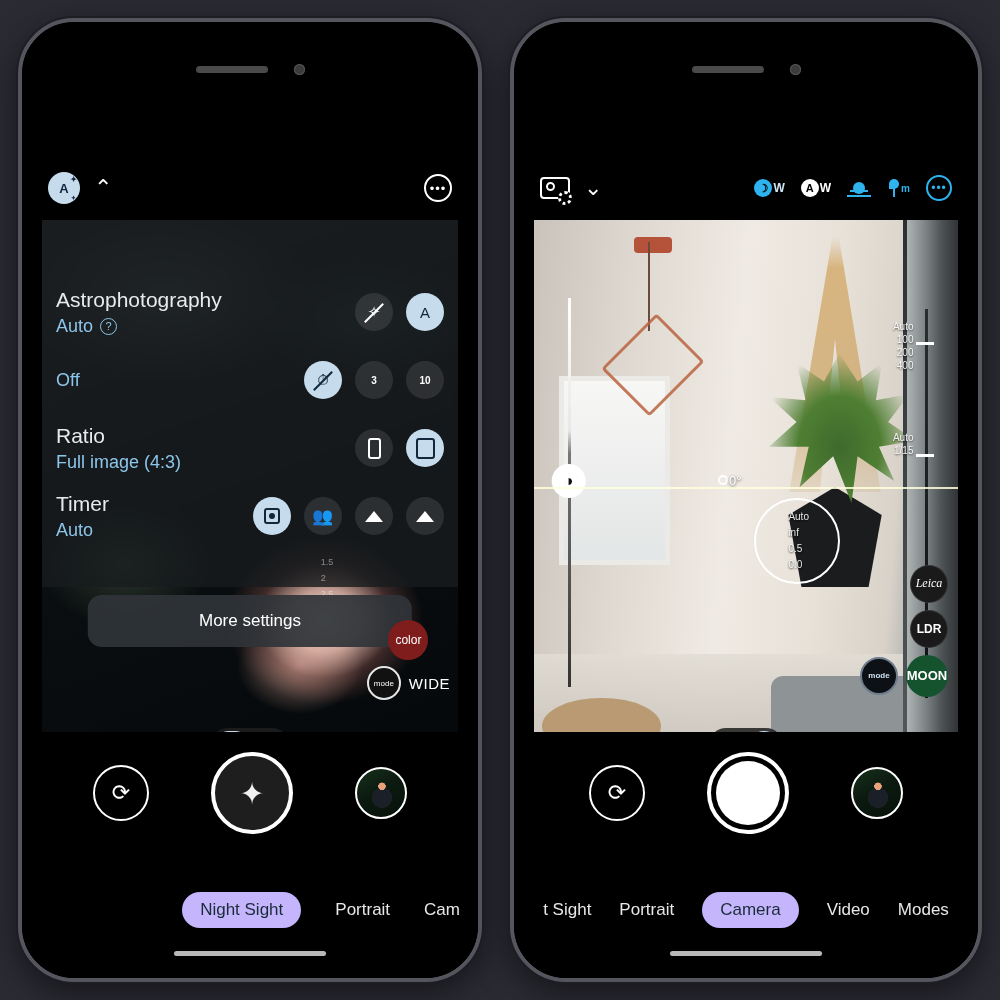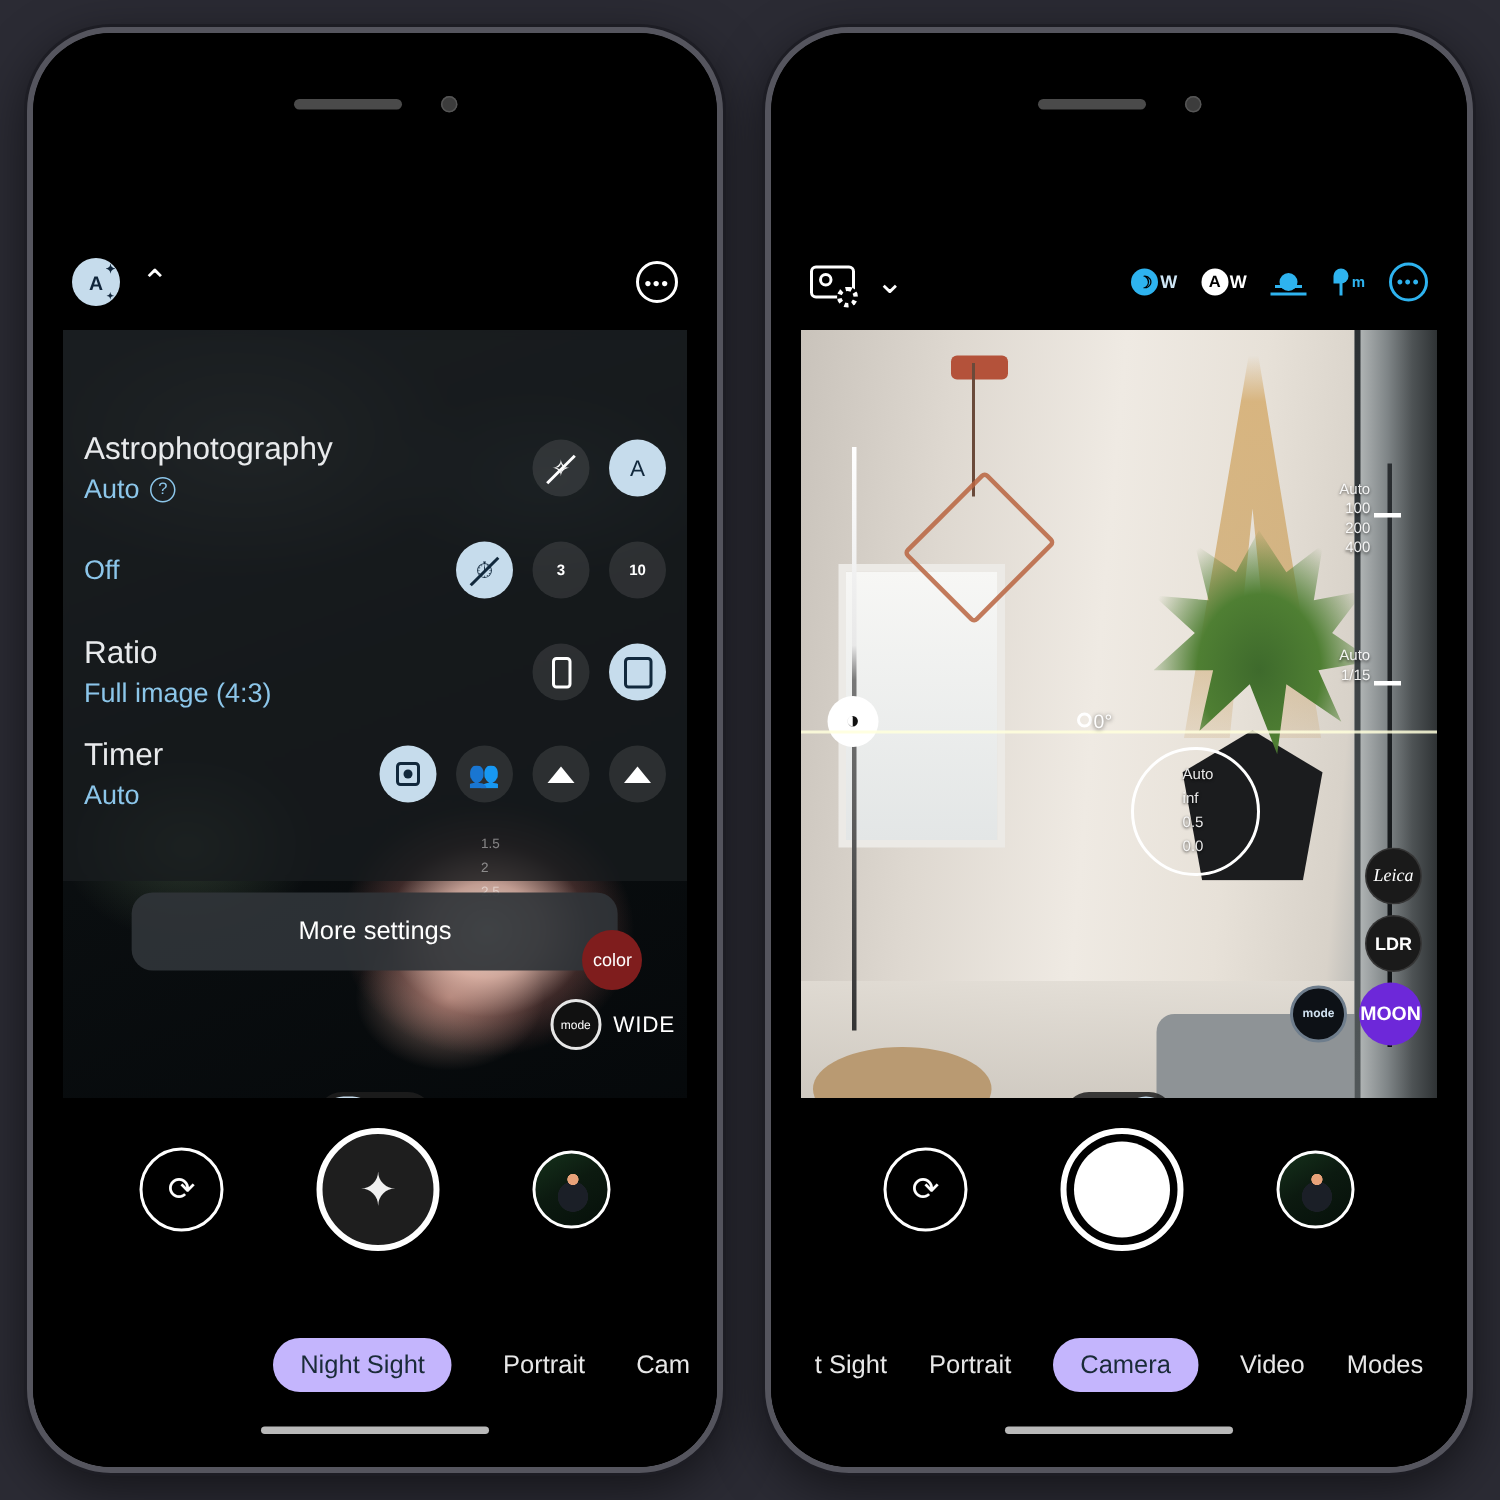--- a/index.html
+++ b/index.html
@@ -176,21 +176,21 @@
   .level-deg { position: absolute; left: 46%; top: 45.5%; color: #fff; font-size: 13px; text-shadow: 0 1px 3px rgba(0,0,0,.7); }
   .level-dot { position: absolute; left: 43.5%; top: 45.8%; width: 10px; height: 10px; border: 2px solid #fff; border-radius: 50%; }
   .focus-ring { position: absolute; left: 52%; top: 50%; width: 86px; height: 86px; border: 2px solid #fff; border-radius: 50%; }
   .focus-scale { position: absolute; left: 60%; top: 52%; color: rgba(255,255,255,.9); font-size: 10px; line-height: 16px; text-shadow: 0 1px 2px rgba(0,0,0,.8); }
 
   .cluster-r { position: absolute; right: 10px; top: 62%; display: flex; flex-direction: column; align-items: flex-end; gap: 7px; }
   .rbtn { width: 38px; height: 38px; border-radius: 50%; background: #1a1a1a; color: #fff; font-size: 12px; font-weight: bold;
           display: flex; align-items: center; justify-content: center; border: 1px solid rgba(255,255,255,.12); }
   .rbtn.leica { font-family: "Liberation Serif", serif; font-style: italic; font-size: 12px; font-weight: normal; }
   .rbtn.modeb { background: #0d1116; border: 2px solid #6e7d8c; font-size: 8px; color: #cfe0ef; }
-  .moon { width: 42px; height: 42px; border-radius: 50%; background: #6d28d9; color: #fff; font-size: 13px; font-weight: bold; line-height: 14px; text-align: center;
+  .moon { width: 42px; height: 42px; border-radius: 50%; background: #14532d; color: #fff; font-size: 13px; font-weight: bold; line-height: 14px; text-align: center;
           display: flex; align-items: center; justify-content: center; }
   .cl-row { display: flex; align-items: center; gap: 8px; }
 
   
   .bottom { position: absolute; left: 0; bottom: 0; width: 100%; height: 246px; background: #000; }
   .ctrl-row { position: absolute; top: 20px; left: 0; width: 100%; display: flex; align-items: center; justify-content: center; gap: 62px; }
   .flip { width: 56px; height: 56px; border-radius: 50%; border: 2px solid #fff; color: #fff; font-size: 22px; display: flex; align-items: center; justify-content: center; }
   .shutter { width: 82px; height: 82px; border-radius: 50%; border: 4px solid #fff; display: flex; align-items: center; justify-content: center; }
   .shutter.night { background: #1e1e1e; color: #f0f0f0; font-size: 30px; }
   .shutter.plain { background: #000; }

